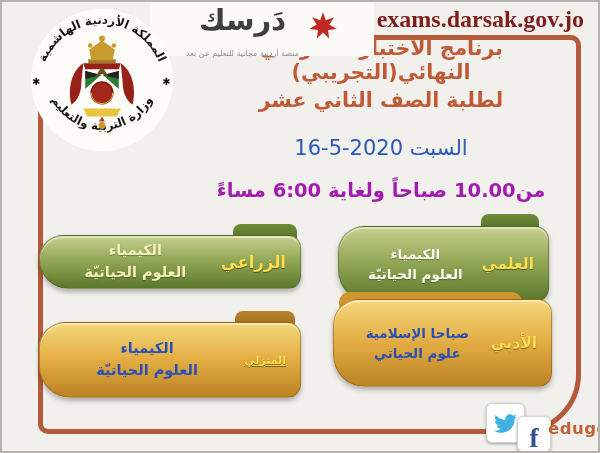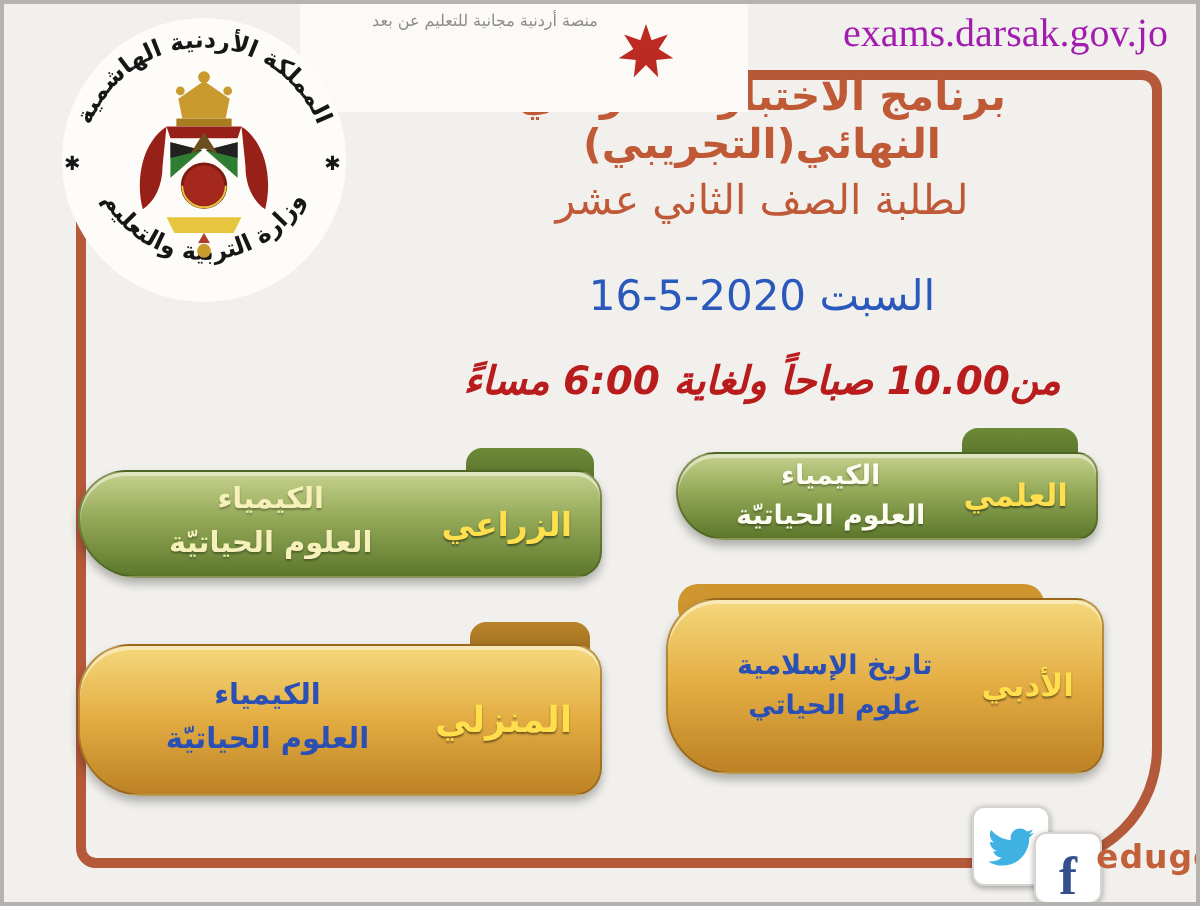--- a/index.html
+++ b/index.html
@@ -13,35 +13,35 @@
     position:absolute;left:36px;top:33px;width:543px;height:399px;box-sizing:border-box;
     border:5px solid #b4593a;border-radius:30px 10px 60px 10px;
   }
   
   .darsak{
     position:absolute;left:148px;top:0;width:224px;height:54px;background:#fbfaf7;
     z-index:3;display:flex;align-items:flex-start;justify-content:center;gap:9px;padding-top:3px;box-sizing:border-box;
   }
   .d-text{text-align:center;}
   .d-name{font-size:29px;font-weight:bold;color:#3f3f3f;line-height:1.05;}
-  .d-tag{font-size:8px;color:#8e8d8a;margin-top:1px;white-space:nowrap;text-align:right;}
+  .d-tag{font-size:8px;color:#8e8d8a;margin-top:14px;white-space:nowrap;text-align:right;}
   .d-star{margin-top:6px;}
   
   .moe{position:absolute;left:26px;top:4px;width:148px;height:148px;z-index:4;}
   
   .url{
     position:absolute;right:14px;top:4px;z-index:3;
-    font-family:"Liberation Serif",serif;font-weight:normal;font-size:20px;color:#a21caf;
+    font-family:"Liberation Serif",serif;font-weight:bold;font-size:24px;color:#7f1d1d;
   }
   
   .content{position:absolute;left:186px;top:0;width:386px;text-align:center;z-index:2;}
   .t1{position:absolute;top:34px;width:100%;font-size:20.5px;font-weight:bold;color:#bf5936;}
-  .t2{position:absolute;top:86px;width:100%;font-size:20.5px;font-weight:normal;color:#bf5936;}
+  .t2{position:absolute;top:86px;width:100%;font-size:20.5px;font-weight:bold;color:#bf5936;}
   .date{position:absolute;top:134px;width:100%;font-size:21px;font-weight:normal;color:#2b58bb;}
-  .time{position:absolute;top:177px;width:100%;font-size:19.5px;font-weight:bold;color:#b91c1c;font-style:italic;}
+  .time{position:absolute;top:177px;width:100%;font-size:19.5px;font-weight:bold;color:#a21caf;}
   
   .ribbon{position:absolute;z-index:5;}
   .fold{position:absolute;border-radius:8px 8px 0 0;}
   .backbar{position:absolute;border-radius:10px;}
   .rbody{
     position:relative;width:100%;height:100%;box-sizing:border-box;z-index:1;
     display:flex;align-items:center;direction:rtl;
     box-shadow:inset 0 2px 0 rgba(255,255,255,.45), 0 3px 5px rgba(0,0,0,.28);
   }
   .green .rbody{
@@ -78,20 +78,21 @@
 </style>
 </head>
 <body>
 
 <div class="canvas">
 
   <div class="frame"></div>
 
   <div class="darsak">
     <div class="d-text">
+      <div class="d-name">دَرسك</div>
       <div class="d-tag">منصة أردنية مجانية للتعليم عن بعد</div>
     </div>
     <svg class="d-star" width="30" height="30" viewBox="0 0 30 30">
       <path fill="#bc2a22" d="M15,1 L17.82,9.14 L25.95,6.28 L21.34,13.55 L28.65,18.11 L20.08,19.05 L21.09,27.6 L15,21.5 L8.91,27.6 L9.92,19.05 L1.35,18.11 L8.66,13.55 L4.05,6.28 L12.18,9.14 Z"></path>
     </svg>
   </div>
 
   <div class="moe">
     <svg width="148" height="148" viewBox="0 0 150 150">
       <circle cx="75" cy="75" r="72" fill="#fdfcf8"></circle>
@@ -132,21 +133,21 @@
 
   <div class="url">exams.darsak.gov.jo</div>
 
   <div class="content" dir="rtl">
     <div class="t1">برنامج الاختبار المدرسي النهائي(التجريبي)</div>
     <div class="t2">لطلبة الصف الثاني عشر</div>
     <div class="date">السبت 2020-5-16</div>
     <div class="time">من10.00 صباحاً ولغاية 6:00 مساءً</div>
   </div>
 
-  <div class="ribbon green" style="left:336px;top:224px;width:211px;height:44px;">
+  <div class="ribbon green" style="left:336px;top:224px;width:211px;height:76px;">
     <div class="fold" style="right:10px;top:-12px;width:58px;height:26px;"></div>
     <div class="rbody">
       <span class="rlabel">العلمي</span>
       <div class="rsubs sub-white">
         <div>الكيمياء</div>
         <div>العلوم الحياتيّة</div>
       </div>
     </div>
   </div>
 
@@ -159,30 +160,30 @@
         <div>العلوم الحياتيّة</div>
       </div>
     </div>
   </div>
 
   <div class="ribbon gold" style="left:331px;top:297px;width:219px;height:88px;">
     <div class="backbar" style="top:-7px;left:6px;right:30px;height:22px;"></div>
     <div class="rbody">
       <span class="rlabel">الأدبي</span>
       <div class="rsubs sub-blue">
-        <div>تاريخ الإسلامية</div>
+        <div>صباحا الإسلامية</div>
         <div>علوم الحياتي</div>
       </div>
     </div>
   </div>
 
   <div class="ribbon gold" style="left:37px;top:320px;width:262px;height:76px;">
     <div class="fold" style="right:6px;top:-11px;width:60px;height:26px;"></div>
     <div class="rbody">
-      <span class="rlabel" style="font-size:18px;">المنزلي</span>
+      <span class="rlabel" style="font-size:11px;text-decoration:underline;">المنزلي</span>
       <div class="rsubs sub-blue" style="font-size:14.5px;">
         <div>الكيمياء</div>
         <div>العلوم الحياتيّة</div>
       </div>
     </div>
   </div>
 
   <div class="tile tw">
     <svg width="23" height="23" viewBox="0 0 24 24">
       <path fill="#3fb1e3" d="M24 4.6c-.9.4-1.8.6-2.8.8 1-.6 1.8-1.6 2.2-2.7-1 .6-2 1-3.1 1.2C19.4 2.9 18.1 2.3 16.7 2.3c-2.7 0-4.9 2.2-4.9 4.9 0 .4 0 .8.1 1.1C7.7 8.1 4.1 6.1 1.7 3.1c-.4.7-.7 1.6-.7 2.5 0 1.7.9 3.2 2.2 4.1-.8 0-1.6-.2-2.2-.6v.1c0 2.4 1.7 4.4 3.9 4.8-.4.1-.8.2-1.3.2-.3 0-.6 0-.9-.1.6 2 2.4 3.4 4.6 3.4-1.7 1.3-3.8 2.1-6.1 2.1-.4 0-.8 0-1.2-.1 2.2 1.4 4.8 2.2 7.5 2.2 9.1 0 14-7.5 14-14v-.6c1-.7 1.8-1.6 2.5-2.5z"></path>

